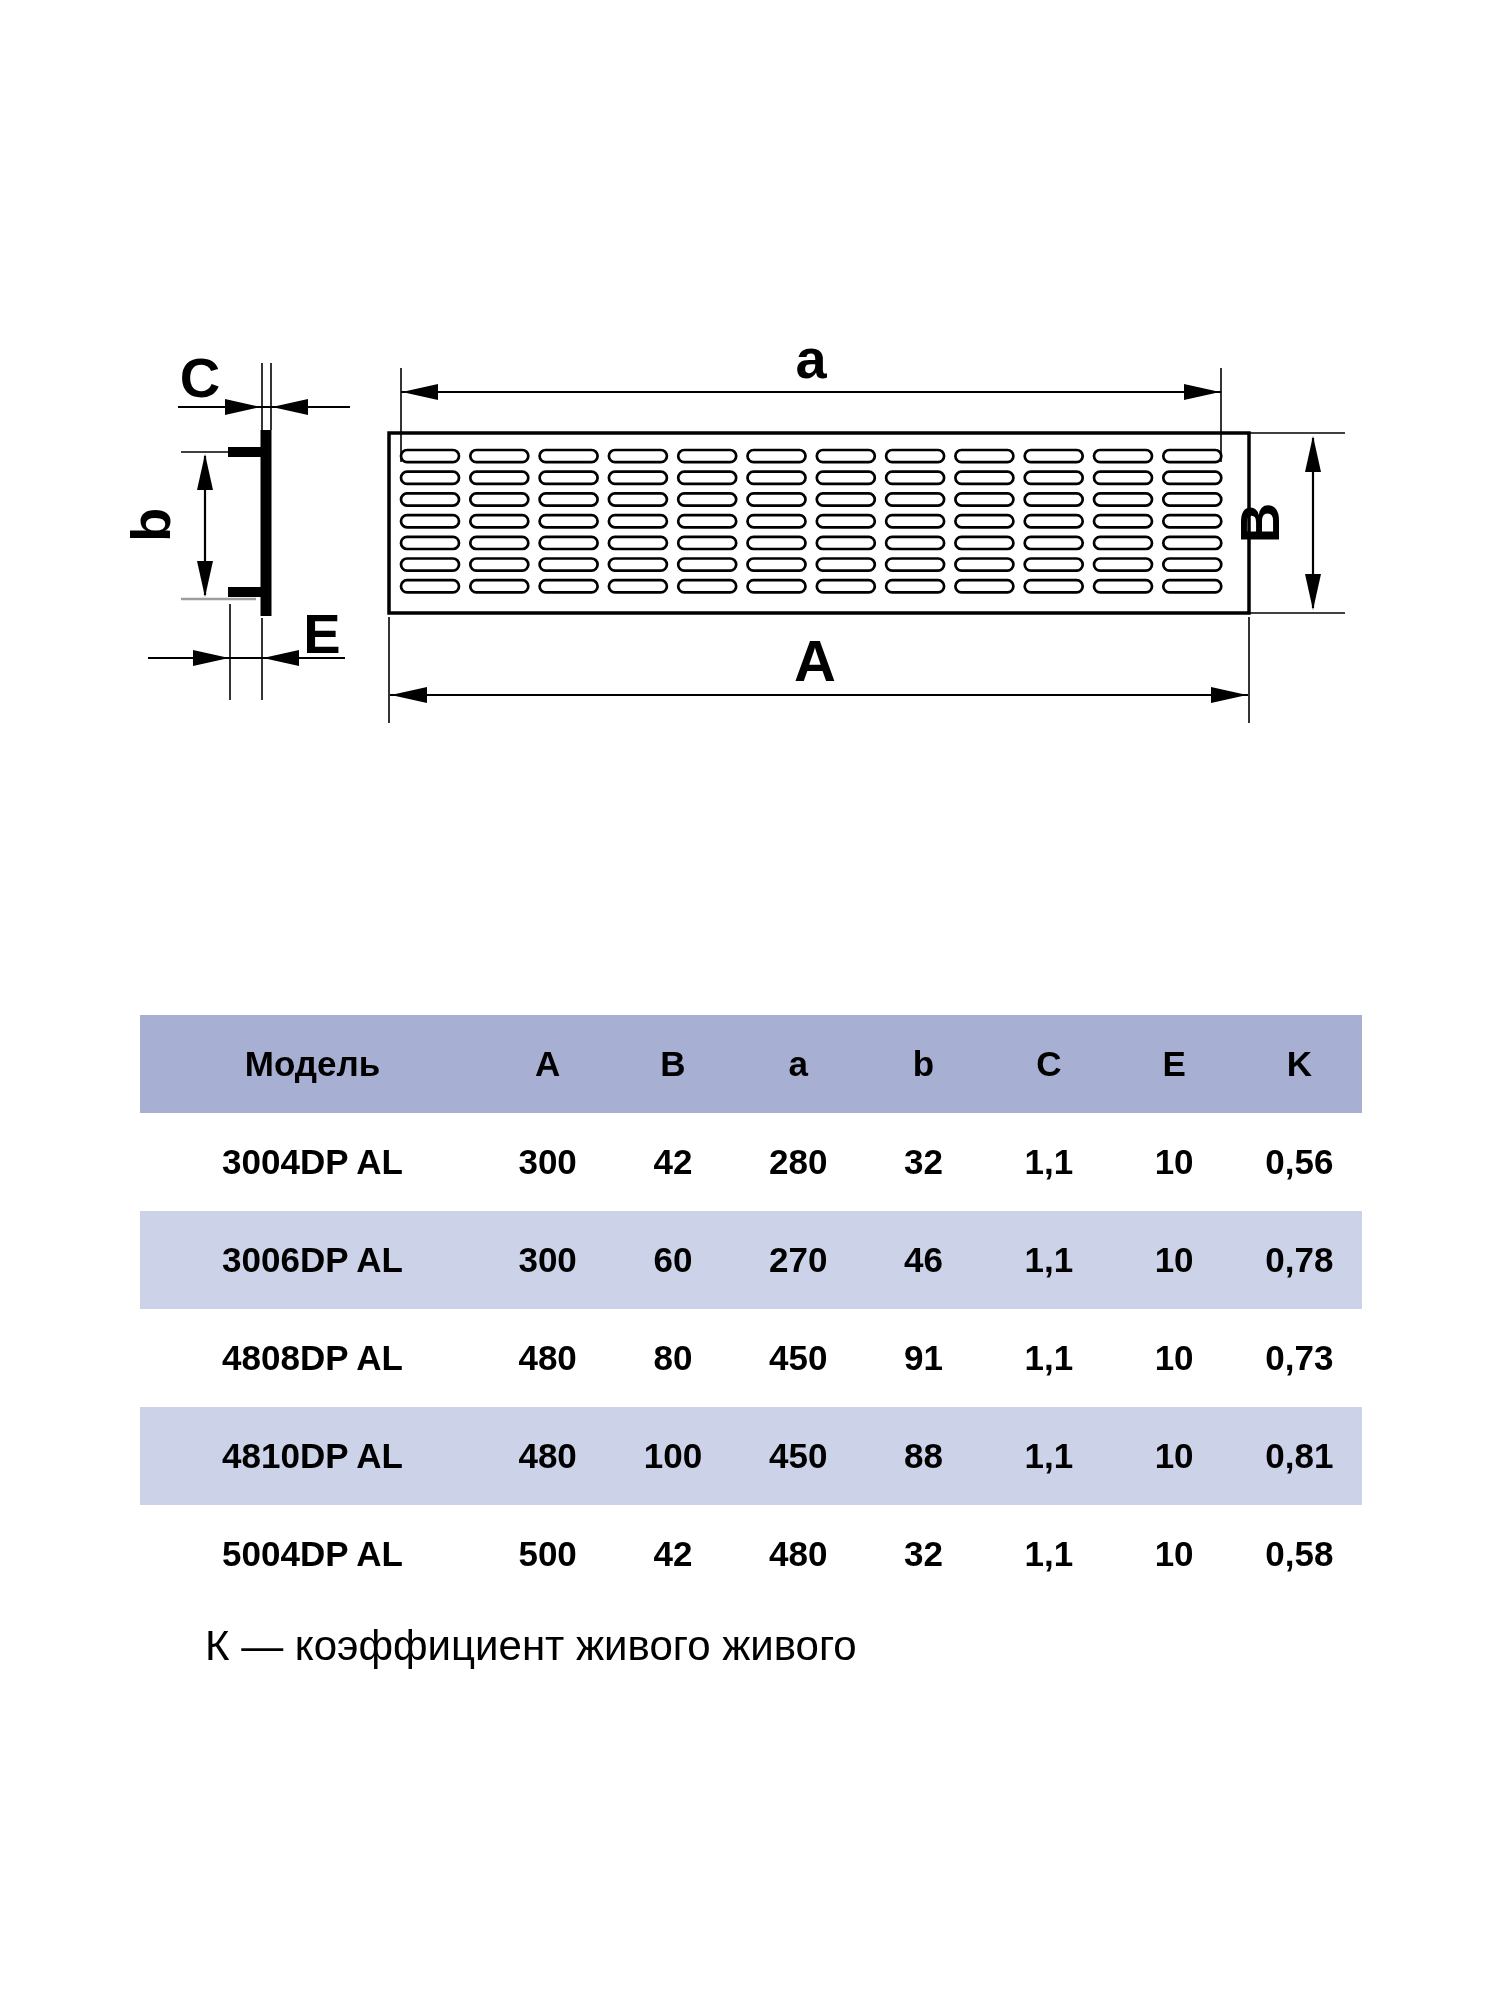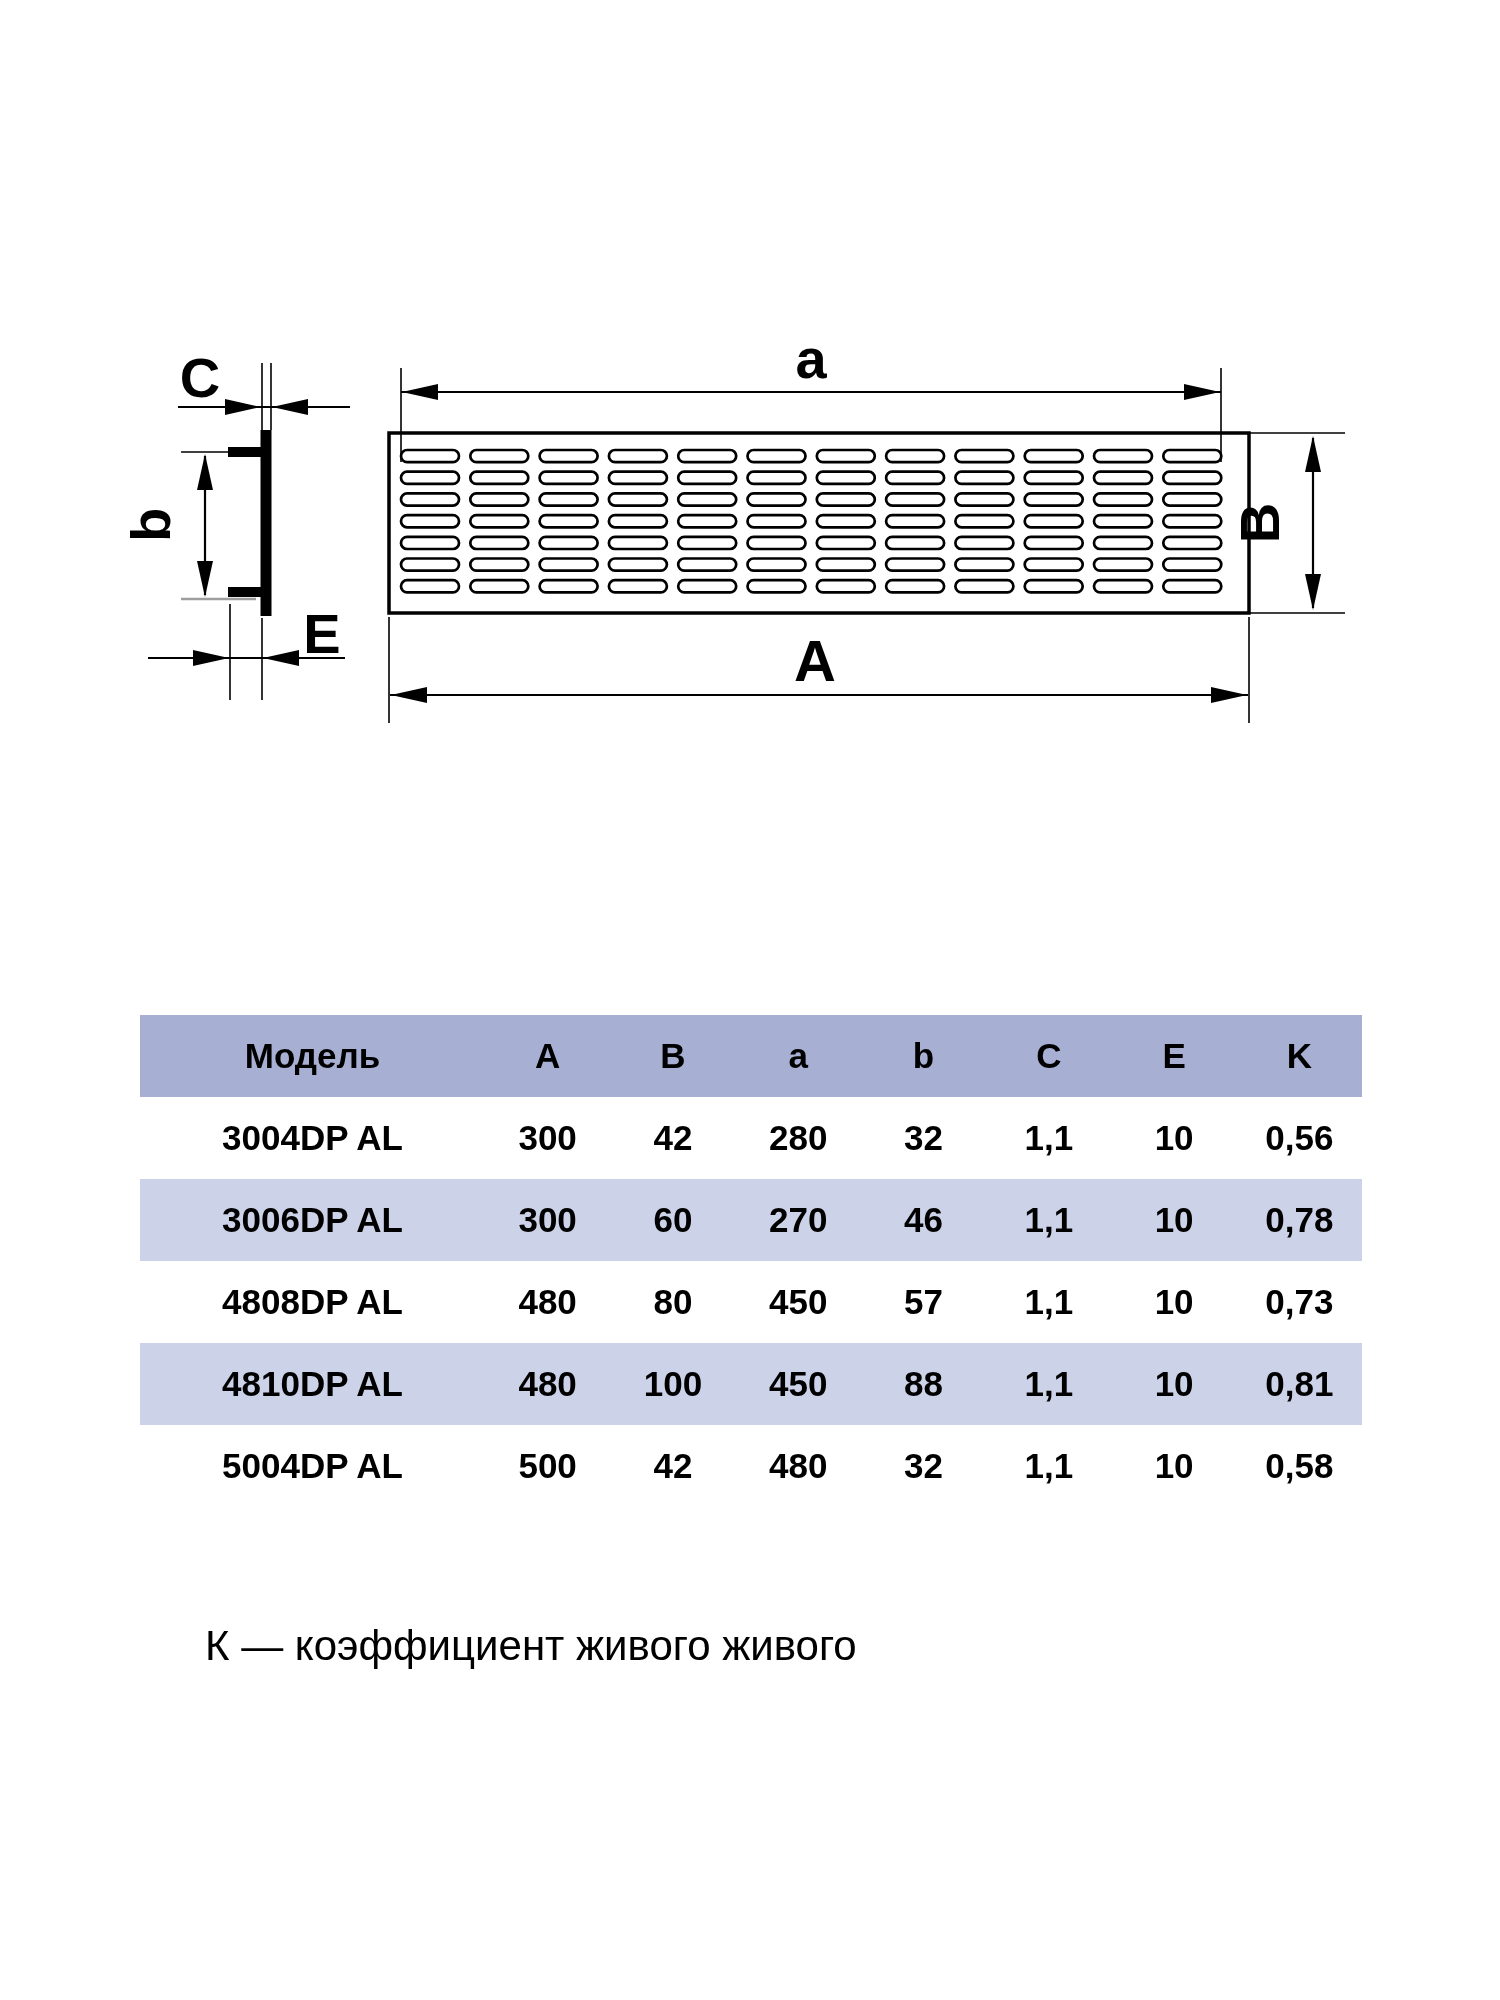--- a/index.html
+++ b/index.html
@@ -34,21 +34,21 @@
   .tbl-title{
     position:absolute;left:140px;top:934px;width:1222px;
     text-align:center;font-size:46px;font-weight:bold;
   }
   table.dims{
     position:absolute;left:140px;top:1015px;width:1222px;
     border-collapse:collapse;table-layout:fixed;
     font-size:35px;font-weight:bold;
   }
   table.dims th,table.dims td{
-    height:82px;padding:0;text-align:center;vertical-align:middle;
+    height:82px;padding:8px;text-align:center;vertical-align:middle;
     font-weight:bold;white-space:nowrap;
   }
   table.dims thead tr{background:var(--header-bg);}
   table.dims tbody tr:nth-child(even){background:var(--stripe-bg);}
   table.dims tbody tr:nth-child(odd){background:#ffffff;}
   .footnote{
     position:absolute;left:205px;top:1622px;
     font-size:42px;font-weight:normal;
   }
 </style>
@@ -254,21 +254,21 @@
           <td>46</td>
           <td>1,1</td>
           <td>10</td>
           <td>0,78</td>
         </tr>
         <tr>
           <td>4808DP AL</td>
           <td>480</td>
           <td>80</td>
           <td>450</td>
-          <td>57</td>
+          <td>91</td>
           <td>1,1</td>
           <td>10</td>
           <td>0,73</td>
         </tr>
         <tr>
           <td>4810DP AL</td>
           <td>480</td>
           <td>100</td>
           <td>450</td>
           <td>88</td>

